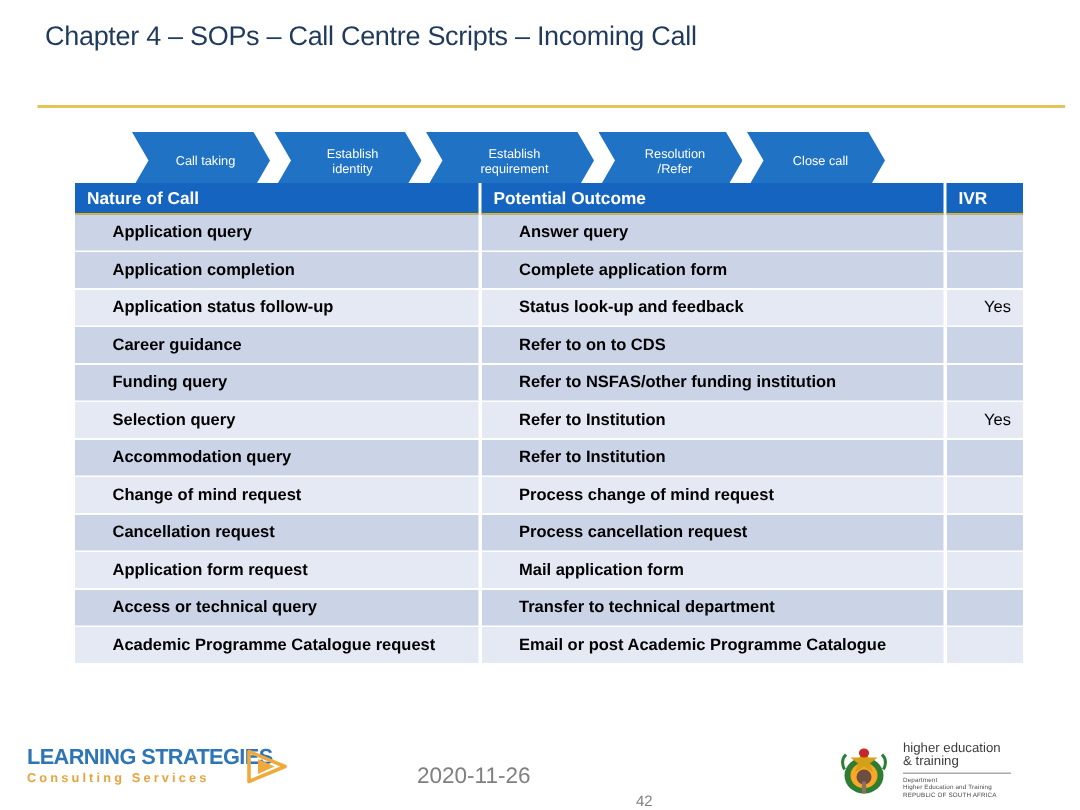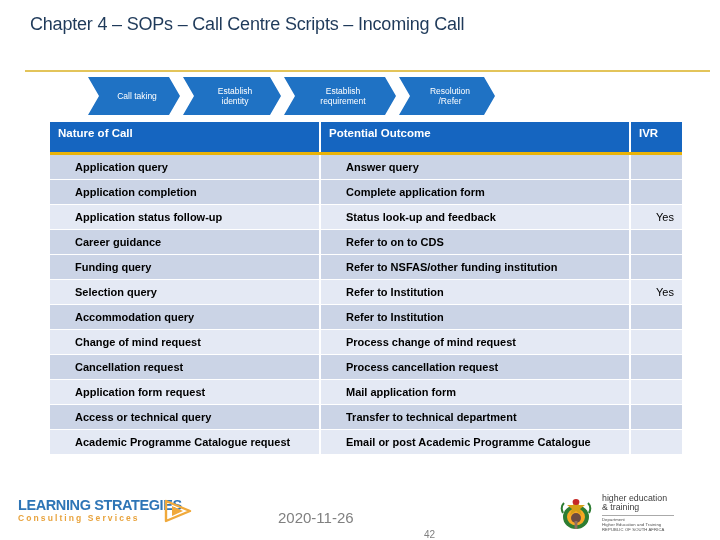--- a/index.html
+++ b/index.html
@@ -35,21 +35,21 @@
     top: 70px;
     width: 685px;
     height: 2px;
     background: #E3C45A;
   }
 
   
   #process-flow {
     position: absolute;
     left: 88px;
-    top: 77px;
+    top: 88px;
     height: 38px;
     display: flex;
     align-items: stretch;
   }
   .chevron {
     position: relative;
     background: #1F72C4;
     color: #ffffff;
     font-size: 8.5px;
     line-height: 10.5px;
@@ -79,24 +79,24 @@
   #data-table col.c1 { width: 270px; }
   #data-table col.c2 { width: 310px; }
   #data-table col.c3 { width: 52px; }
 
   #data-table thead th {
     background: #1565C0;
     color: #ffffff;
     font-size: 11.5px;
     font-weight: bold;
     text-align: left;
-    padding: 4px 6px 12px 8px;
+    padding: 4px 6px 2px 8px;
     height: 14px;
     border-right: 2px solid #ffffff;
-    border-bottom: 3px solid #eab308;
+    border-bottom: 1px solid #eab308;
   }
   #data-table thead th:last-child { border-right: none; }
 
   #data-table tbody td {
     padding: 4px 6px 4px 25px;
     height: 16px;
     color: #000000;
     font-size: 11px;
     font-weight: bold;
     border-right: 2px solid #ffffff;
@@ -198,20 +198,23 @@
     <span class="chev-label">Establish
 identity</span>
   </div>
   <div class="chevron" style="width:94px;">
     <span class="chev-label">Establish
 requirement</span>
   </div>
   <div class="chevron" style="width:78px;">
     <span class="chev-label">Resolution
 /Refer</span>
+  </div>
+  <div class="chevron" style="width:74px;">
+    <span class="chev-label">Close call</span>
   </div>
 </div>
 
 <table id="data-table">
   <colgroup>
       <col class="c1">
       <col class="c2">
       <col class="c3">
     </colgroup>
   <thead>

